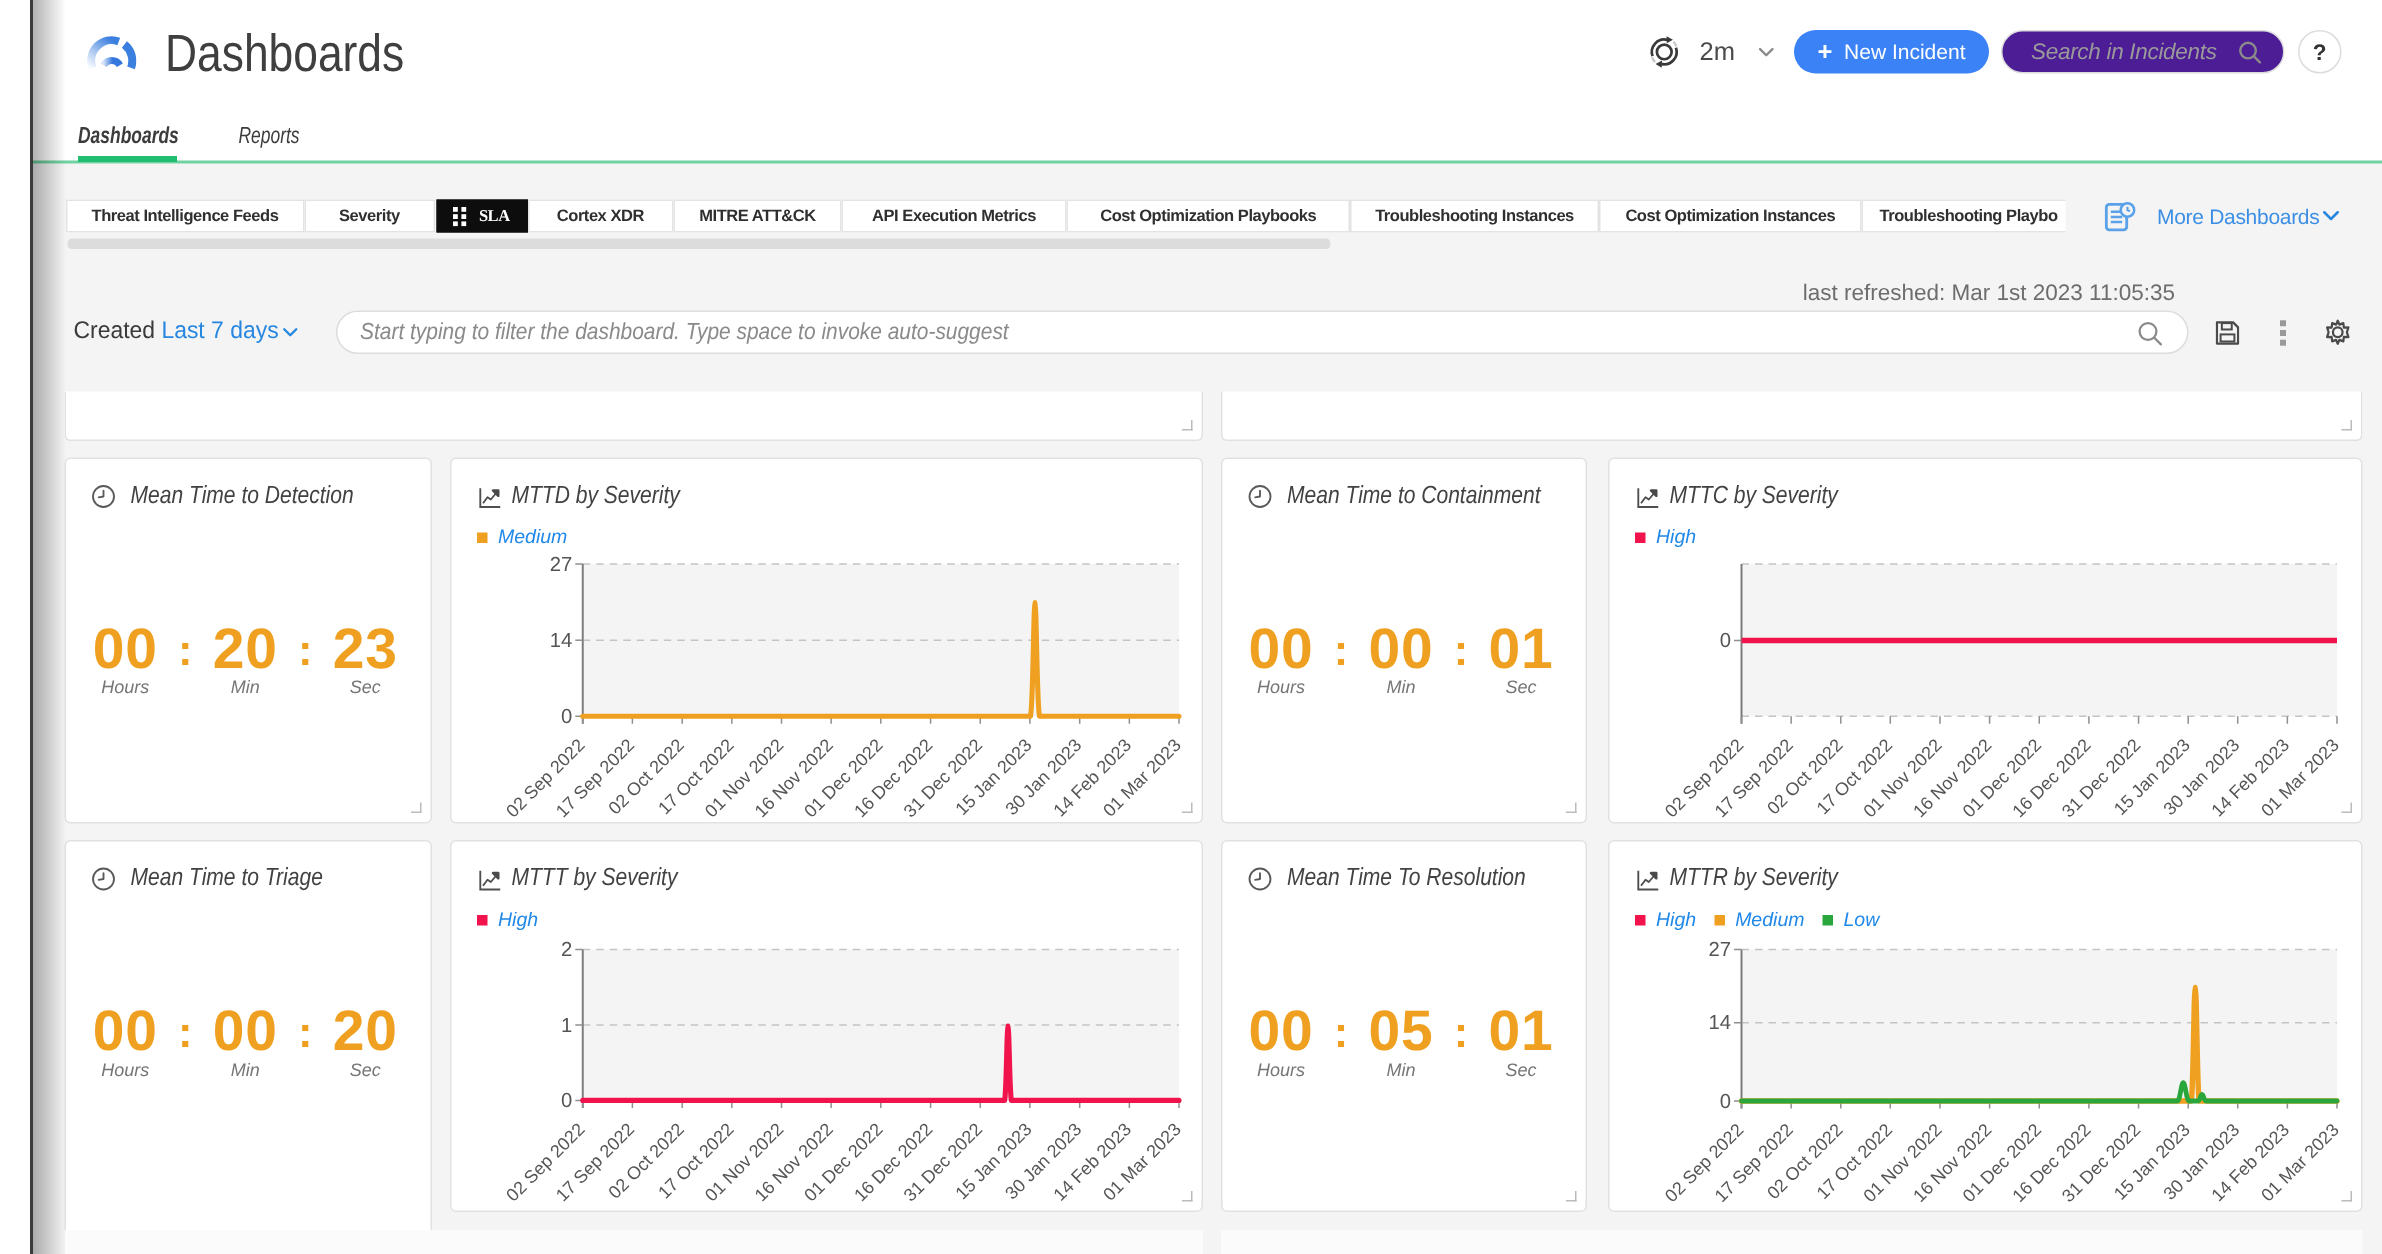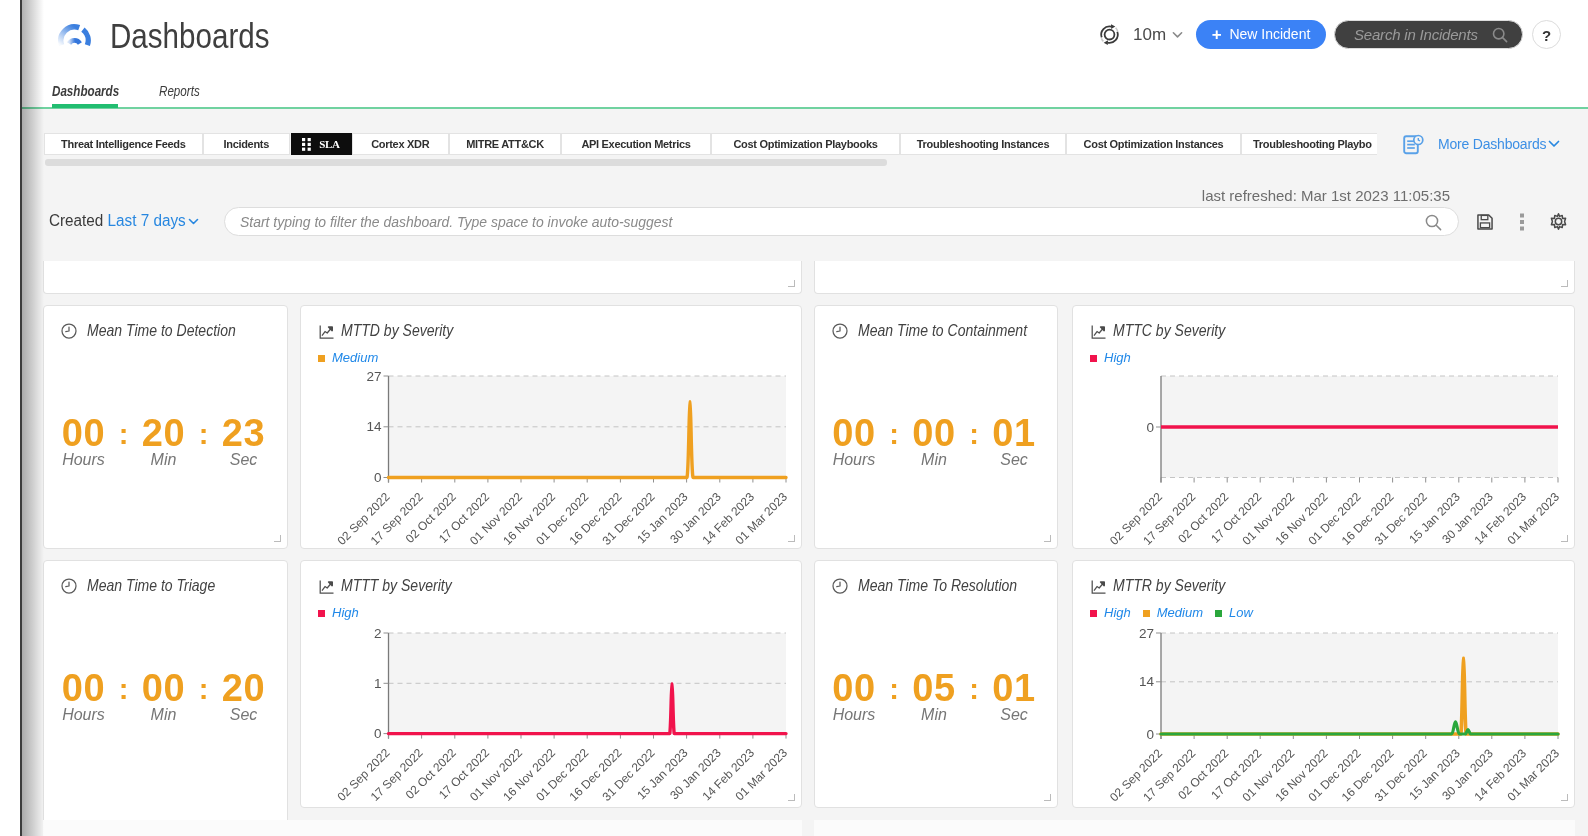--- a/index.html
+++ b/index.html
@@ -13,21 +13,21 @@
 
 #title { position:absolute; left:110px; top:16px; font-size:35px; color:#3f3f3f; transform:scaleX(0.845); transform-origin:left top; }
 .toptab { position:absolute; top:82px; font-size:15.5px; font-style:italic; color:#3c3c3c; transform:scaleX(0.75); transform-origin:left top; }
 #greenline { position:absolute; left:22px; top:107px; width:1566px; height:2px; background:#70d2a0; }
 #greenbar { position:absolute; left:52px; top:104px; width:65.5px; height:4px; background:#21bd70; z-index:2; }
 
 #tr-10m { position:absolute; left:1133px; top:25px; font-size:17px; color:#4a4a4a; }
 #newinc { position:absolute; left:1196px; top:20px; width:130px; height:29px; background:#3b82f6;
   border-radius:15px; color:#fff; font-size:14px; text-align:center; line-height:28px; }
 #searchpill { position:absolute; left:1334px; top:20px; width:189px; height:29px; border:1px solid #dcdcdc;
-  border-radius:15px; background:#404040; }
+  border-radius:15px; background:#4c1d95; }
 #searchpill .ph { position:absolute; left:19px; top:5px; font-size:15px; letter-spacing:-0.2px; font-style:italic; color:#9a9a9a; }
 #qbtn { position:absolute; left:1532px; top:20px; width:29px; height:29px; border:1px solid #dcdcdc;
   border-radius:50%; background:#fff; text-align:center; line-height:29px; font-size:15px; font-weight:bold; color:#333; }
 
 .dtab { position:absolute; top:133px; height:22px; background:#fff; border:1px solid #e3e3e3;
   font-size:11px; font-weight:600; color:#2f2f2f; display:flex; align-items:center; justify-content:center;
   white-space:nowrap; overflow:hidden; letter-spacing:-0.3px; }
 .dtab-active { background:#0d0d0d; color:#fff; border-color:#0d0d0d; z-index:2;font-family:Liberation Serif, serif; }
 .dtab-clip { justify-content:flex-start; padding-left:11px; border-right:none; }
 #tabscroll { position:absolute; left:45px; top:159px; width:842px; height:7px; background:#dcdcdc; border-radius:3px; }
@@ -42,21 +42,21 @@
 .card { position:absolute; background:#fff; border:1px solid #e1e1e1; border-radius:4px; }
 .cardtop { position:absolute; background:#fff; border:1px solid #e1e1e1; border-top:none;
   border-radius:0 0 4px 4px; }
 .ctitle { position:absolute; font-size:16.5px; font-style:italic; color:#424242; white-space:nowrap; transform:scaleX(0.85); transform-origin:left top; }
 .legend { position:absolute; left:17px; top:48px; display:flex; align-items:center; font-size:13px;justify-content:center; }
 .lsq { width:7px; height:7px; display:inline-block; margin-right:7px; position:relative; top:-3px; }
 .ltx { color:#2088e8; font-style:italic; margin-right:12px; position:relative; top:-4px; }
 .numrow { position:absolute; left:-2px; top:110px; width:100%; display:flex; justify-content:center; }
 .numcol { width:80px; text-align:center; }
 .num { font-size:38px; font-weight:bold; color:#efa020; line-height:34px; letter-spacing:0.5px; }
-.nlab { font-size:16px; font-style:italic; color:#767676; margin-top:1px; }
+.nlab { font-size:12px; font-style:italic; color:#767676; margin-top:1px; }
 .colon { font-size:29px; font-weight:bold; color:#efa020; width:0; display:flex; justify-content:center; align-items:flex-end; height:33px; line-height:29px; }
 .rsz { position:absolute; right:6px; bottom:6px; width:7px; height:7px;
   border-right:1.5px solid #bbb; border-bottom:1.5px solid #bbb; }
 </style></head>
 <body>
 <div id="sidebar"></div>
 <div id="content"></div>
 <div id="grayzone"></div>
 <div id="lshadow"></div>
 
@@ -81,41 +81,41 @@
 
 <svg class="abs" style="left:1098px;top:23px" width="24" height="24" viewBox="0 0 24 24">
 <circle cx="11.5" cy="11.6" r="4.9" fill="none" stroke="#3a3a3a" stroke-width="1.8"></circle>
 <path d="M3.7 14.4 A 8.3 8.3 0 0 1 13.6 3.6" fill="none" stroke="#3a3a3a" stroke-width="1.8"></path>
 <path d="M13.0 1.2 L17.3 3.5 L13.2 5.9 Z" fill="#3a3a3a"></path>
 <path d="M19.3 8.8 A 8.3 8.3 0 0 1 9.4 19.6" fill="none" stroke="#3a3a3a" stroke-width="1.8"></path>
 <path d="M10.0 17.3 L5.7 19.7 L9.8 22.1 Z" fill="#3a3a3a"></path>
 <path d="M17.6 4.8 A 8.3 8.3 0 0 1 19.6 8.0" fill="none" stroke="#c9c9c9" stroke-width="1.6"></path>
 <path d="M5.4 18.4 A 8.3 8.3 0 0 1 3.4 15.2" fill="none" stroke="#c9c9c9" stroke-width="1.6"></path>
 </svg>
-<div id="tr-10m">10m</div>
+<div id="tr-10m">2m</div>
 <svg class="abs" style="left:1172px;top:31px" width="11" height="8" viewBox="0 0 12 8">
     <path d="M1.5 1.5 L6 6 L10.5 1.5" fill="none" stroke="#8a8a8a" stroke-width="1.7" stroke-linecap="round" stroke-linejoin="round"></path>
   </svg>
 <div id="newinc"><span style="font-size:17px;font-weight:bold;position:relative;top:1px">+</span>&nbsp;&nbsp;New Incident</div>
 <div id="searchpill">
     <span class="ph">Search in Incidents</span>
 <svg style="position:absolute;right:14px;top:6px" width="16" height="16" viewBox="0 0 16 16">
       <circle cx="6.7" cy="6.7" r="5.2" fill="none" stroke="#8a8a8a" stroke-width="1.6"></circle>
       <line x1="10.6" y1="10.6" x2="14.6" y2="14.6" stroke="#8a8a8a" stroke-width="1.6" stroke-linecap="round"></line>
     </svg>
 </div>
 <div id="qbtn">?</div>
 
 <div class="toptab" style="left:52px;font-weight:bold">Dashboards</div>
 <div class="toptab" style="left:159px">Reports</div>
 <div id="greenline"></div>
 <div id="greenbar"></div>
 
 <div class="dtab" style="left:43.6px;width:159.5px">Threat Intelligence Feeds</div>
-<div class="dtab" style="left:203px;width:86.5px">Incidents</div>
+<div class="dtab" style="left:203px;width:86.5px">Severity</div>
 <div class="dtab dtab-active" style="left:290.5px;width:61px"><svg width="10" height="13" viewBox="0 0 10 13" style="margin-right:7px">
       <g fill="#fff">
         <rect x="0" y="0" width="3.2" height="3.2"></rect>
         <rect x="5.6" y="0" width="3.2" height="3.2"></rect>
         <rect x="0" y="4.8" width="3.2" height="3.2"></rect>
         <rect x="5.6" y="4.8" width="3.2" height="3.2"></rect>
         <rect x="0" y="9.6" width="3.2" height="3.2"></rect>
         <rect x="5.6" y="9.6" width="3.2" height="3.2"></rect>
       </g>
     </svg>SLA</div>

